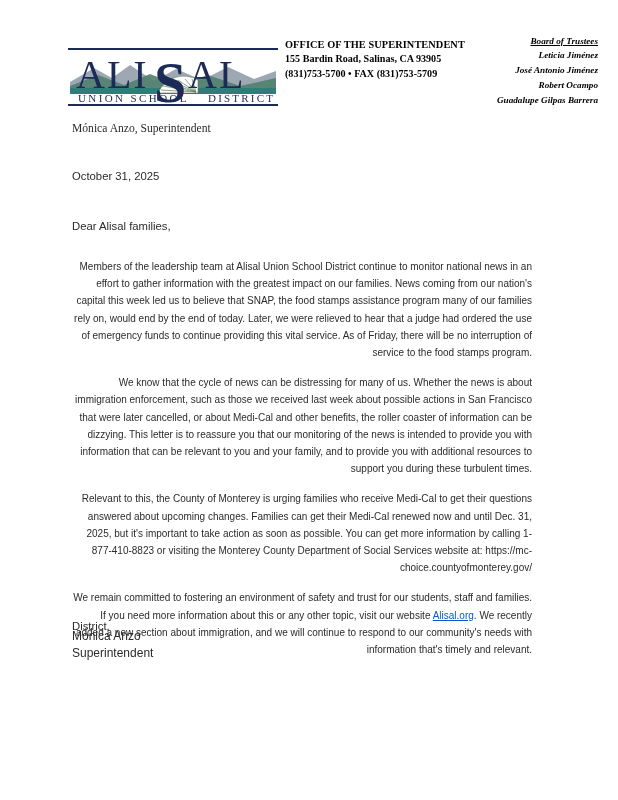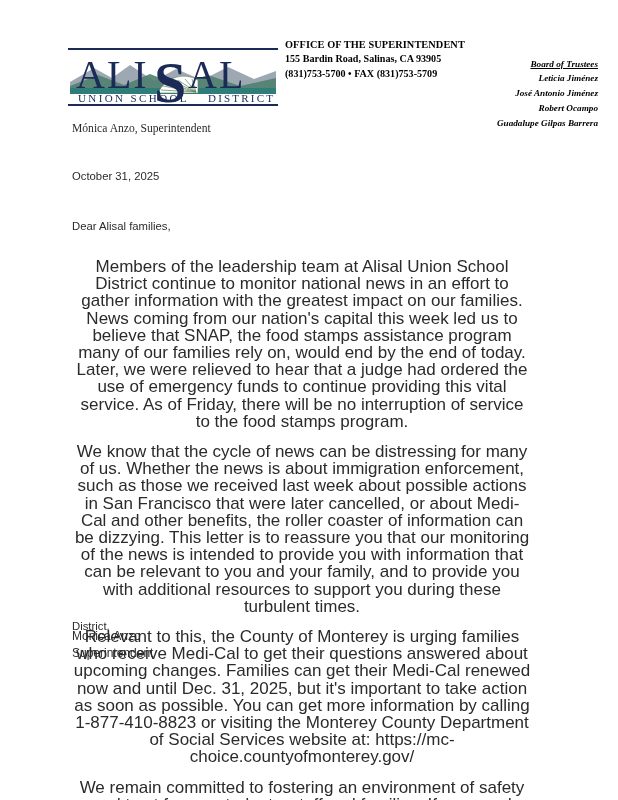--- a/index.html
+++ b/index.html
@@ -89,21 +89,20 @@
 
   
   .trustees-block {
     position: absolute;
     right: 20px;
     top: 6px;
     width: 170px;
     text-align: right;
     font-family: "Liberation Serif", serif;
     color: #000;
-    margin-top: 23px;
   }
   .trustees-heading {
     font-style: italic;
     font-weight: bold;
     font-size: 9.2px;
     text-decoration: underline;
     line-height: 1.55;
   }
   .trustee-name {
     font-style: italic;
@@ -140,24 +139,24 @@
   }
 
   .body-copy {
     position: absolute;
     left: 72px;
     top: 258px;
     width: 460px;
   }
   .body-copy p {
     margin: 0 0 13px 0;
-    font-size: 17px;
+    font-size: 10px;
     line-height: 17.2px;
     color: #2b2b2b;
-    text-align: center;
+    text-align: right;
   }
   .body-copy p:last-child { margin-bottom: 0; }
 
   .inline-link {
     color: #1155cc;
     text-decoration: underline;
   }
 
   .closing {
     position: absolute;

